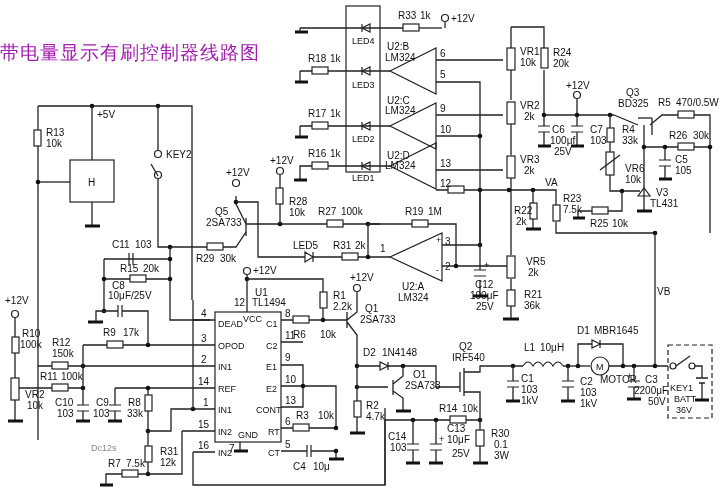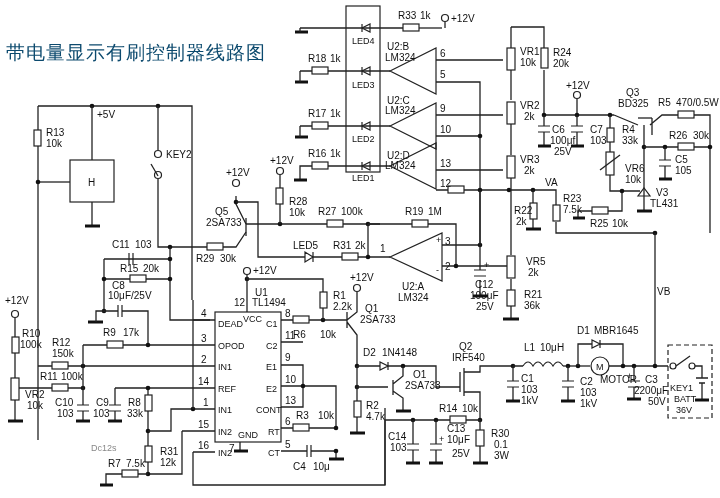--- a/index.html
+++ b/index.html
@@ -1,17 +1,17 @@
 <!DOCTYPE html>
 <html><head>
 <meta charset="utf-8">
 <style>
   html, body { margin:0; padding:0; background:#fff; }
   body { width:720px; height:498px; position:relative; overflow:hidden; font-family:"Liberation Sans", sans-serif; }
-  #title { position:absolute; left:6px; top:40px; font-size:19px; color:#0c4a6e; letter-spacing:1px; font-family:Liberation Mono, monospace; }
+  #title { position:absolute; left:0; top:40px; font-size:19px; color:#a21caf; letter-spacing:1px; font-family:Liberation Mono, monospace; }
   svg { position:absolute; left:0; top:0; }
   .w { stroke:#222; stroke-width:1.3; fill:none; }
   .c { fill:none; stroke:#222; stroke-width:1.2; }
   .r { fill:#fff; stroke:#222; stroke-width:1.2; }
   .dot { fill:#111; }
   .gnd { stroke:#111; stroke-width:3; }
   text { font-family:"Liberation Sans Narrow","Liberation Sans", sans-serif; font-size:10px; fill:#111; }
   .sm { font-size:9px; }
   .pin { font-size:10px; }
 </style>

